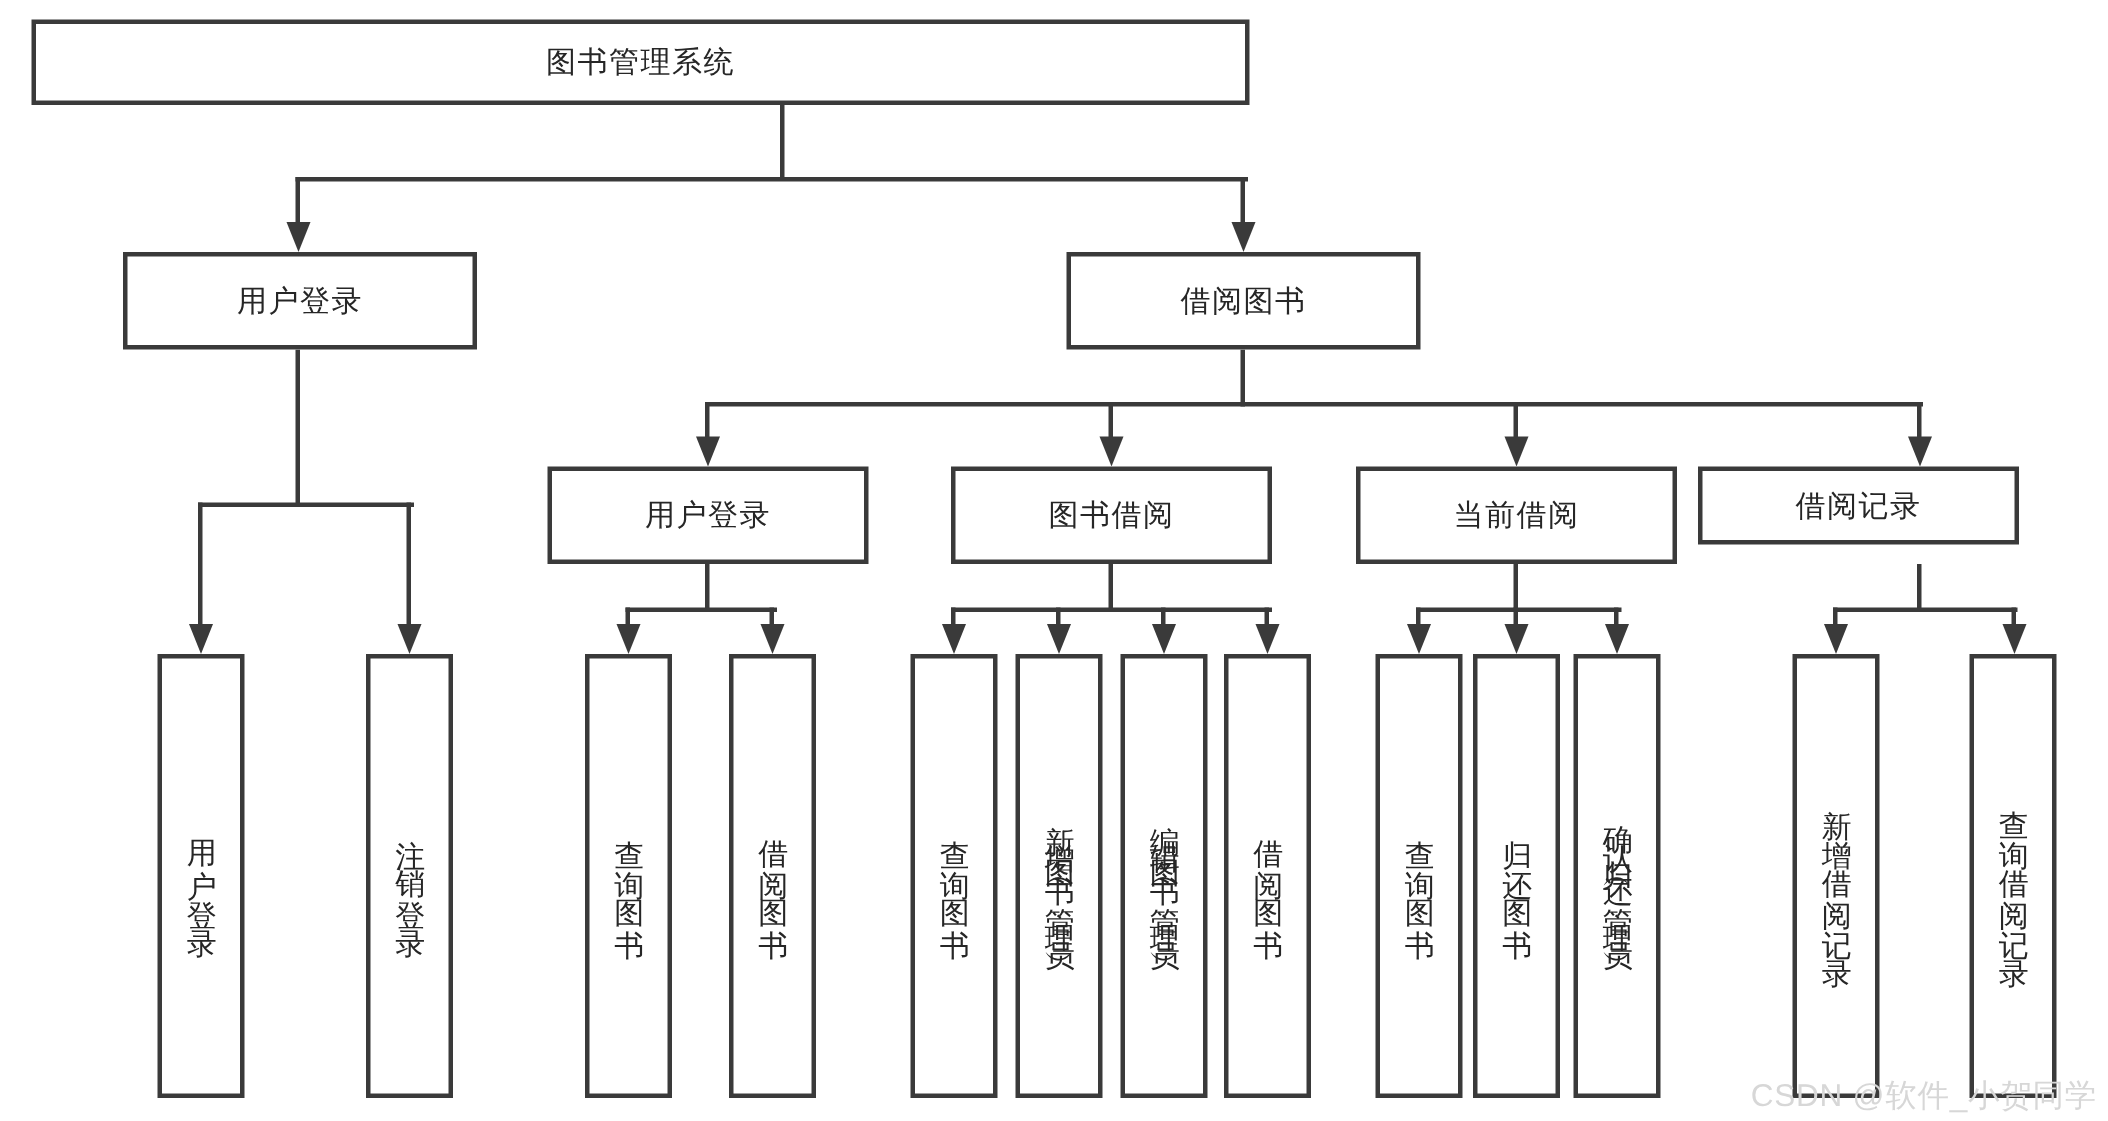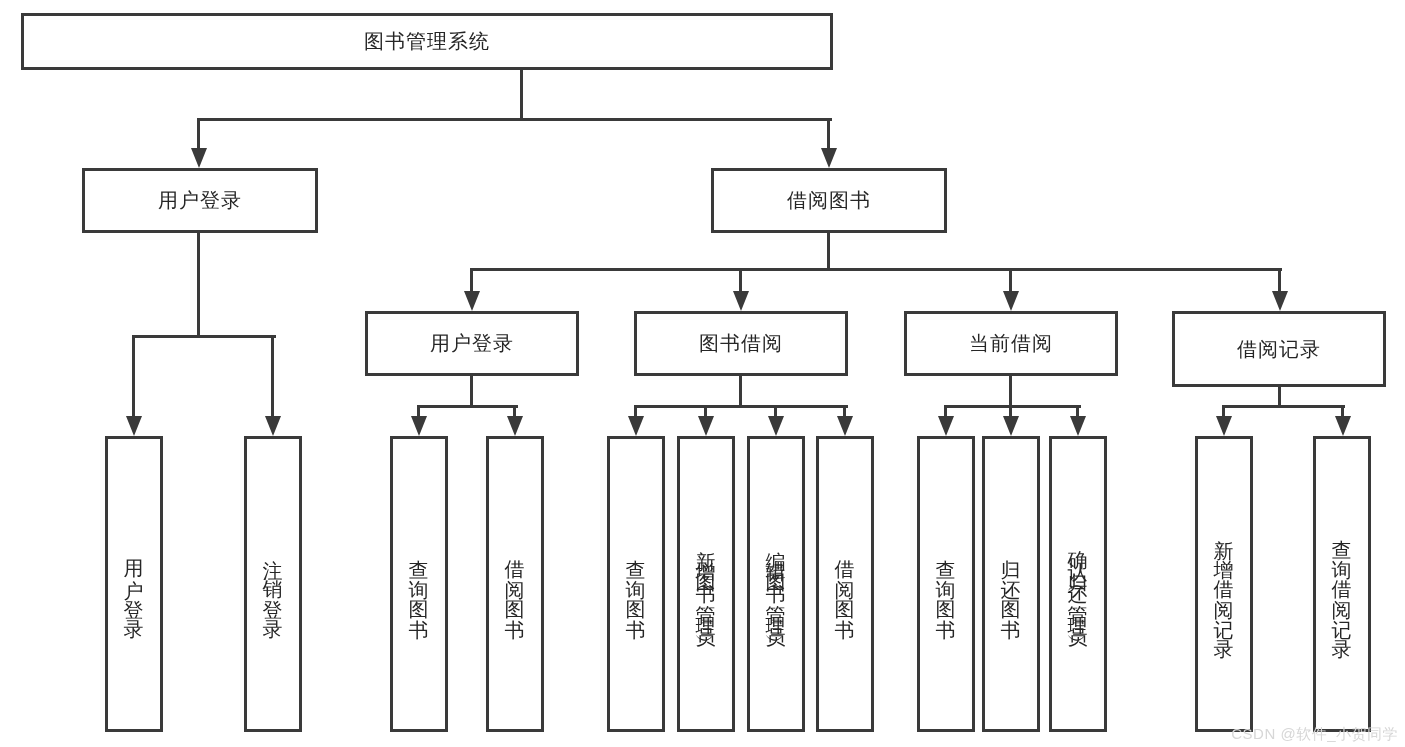--- a/index.html
+++ b/index.html
@@ -67,21 +67,21 @@
     height: 0;
     border-left: 8px solid transparent;
     border-right: 8px solid transparent;
     border-top: 20px solid var(--line);
     z-index: 1;
   }
   .watermark {
     position: absolute;
     right: 7px;
     bottom: 3px;
-    font-size: 15px;
+    font-size: 21px;
     color: var(--wm);
     letter-spacing: 0.5px;
     z-index: 5;
     white-space: nowrap;
   }
 </style>
 </head>
 <body>
 
 <div class="canvas">
@@ -124,21 +124,21 @@
 
   <div class="box h" style="left:365px;top:311px;width:214px;height:65px">
     <span>用户登录</span>
   </div>
   <div class="box h" style="left:904px;top:311px;width:214px;height:65px">
     <span>当前借阅</span>
   </div>
   <div class="box h" style="left:634px;top:311px;width:214px;height:65px">
     <span>图书借阅</span>
   </div>
-  <div class="box h" style="left:1172px;top:311px;width:214px;height:76px">
+  <div class="box h" style="left:1132px;top:311px;width:214px;height:52px">
     <span>借阅记录</span>
   </div>
 
   <div class="vline" style="left:470px;top:376px;height:32px"></div>
   <div class="hline" style="left:417px;top:405px;width:101px"></div>
   <div class="vline" style="left:417px;top:405px;height:13px"></div>
   <div class="arrow" style="left:411px;top:416px"></div>
   <div class="vline" style="left:513px;top:405px;height:13px"></div>
   <div class="arrow" style="left:507px;top:416px"></div>
 

